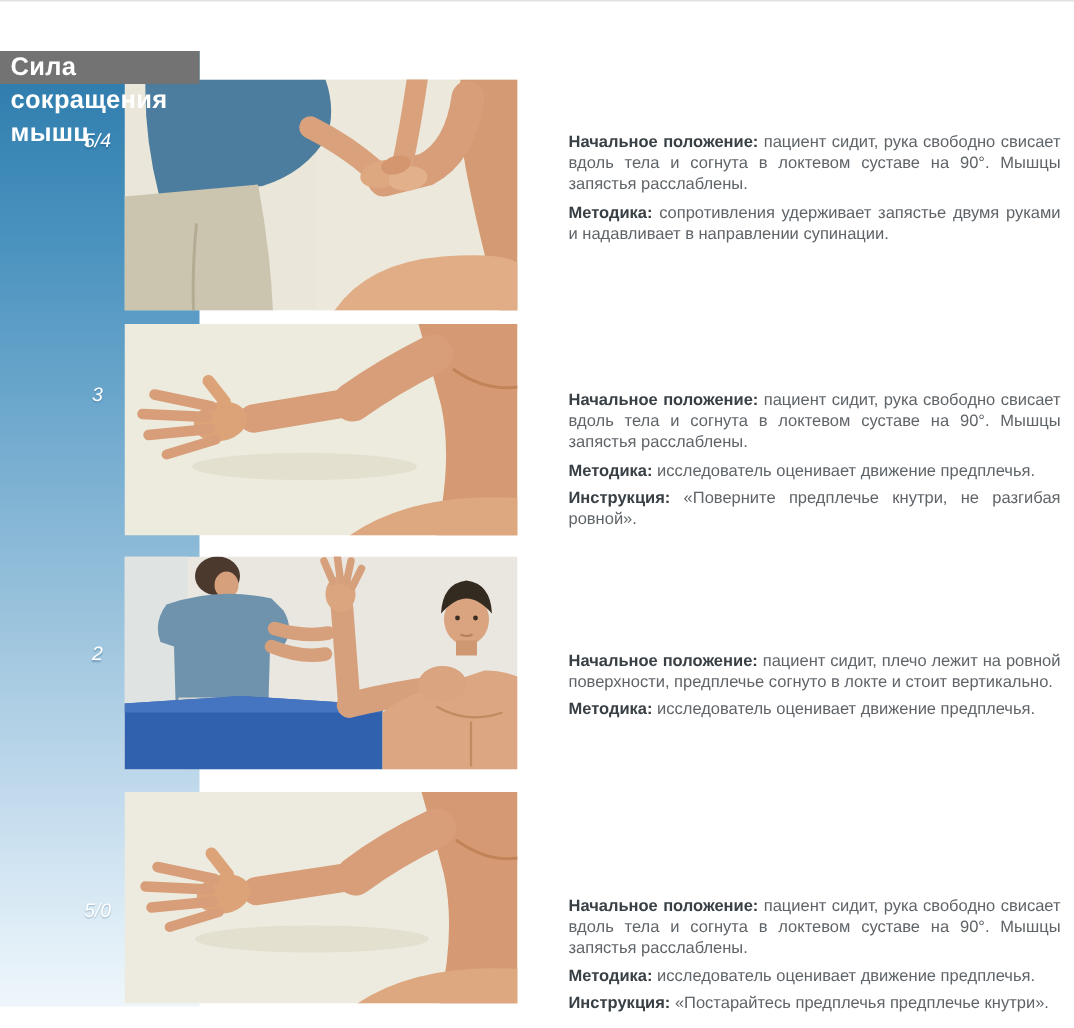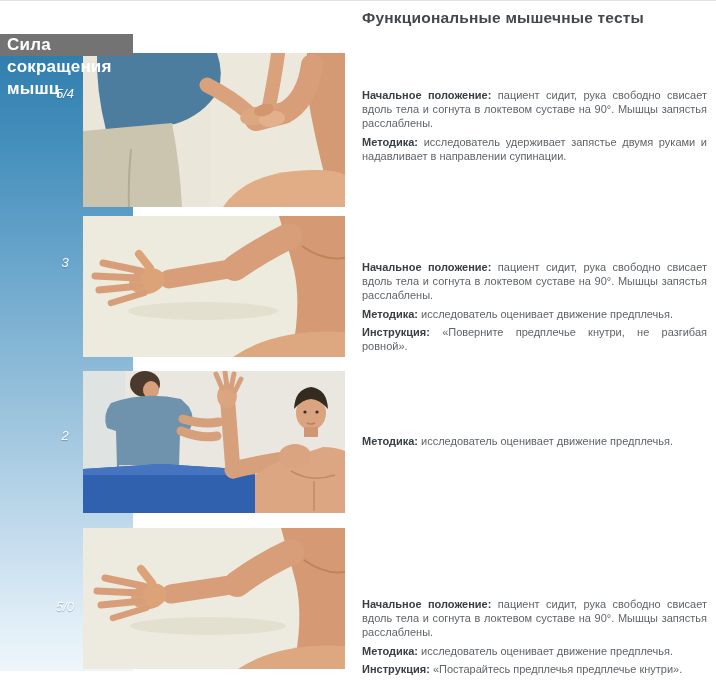--- a/index.html
+++ b/index.html
@@ -35,36 +35,35 @@
   
   .title{
     position:absolute;left:362px;top:8px;width:346px;margin:0;
     font-size:15.5px;font-weight:bold;color:#43484c;letter-spacing:.2px;
   }
   .tblock{
     position:absolute;left:362px;width:345px;
     font-size:11px;line-height:14.2px;color:#5f6468;text-align:justify;
   }
   .tb1{top:87px}.tb2{top:259px}.tb3{top:433px}.tb4{top:596px}
-  .tblock p{margin:0 0 4px 0;}
+  .tblock p{margin:0 0 4px 17px;}
   .lbl{font-weight:bold;color:#394045;}
 </style>
 </head>
 <body>
 
 <div class="page">
 
   <div class="scale-panel"></div>
   <div class="scale-header">Сила сокращения мышц</div>
   <div class="grade g1">5/4</div>
   <div class="grade g2">3</div>
   <div class="grade g3">2</div>
   <div class="grade g4">5/0</div>
 
-  <h1 class="title">Функциональные мышечные тесты</h1>
 
   <figure class="photo p1">
     <svg viewBox="0 0 262 154">
       <rect width="262" height="154" fill="#eae7da"></rect>
       <rect x="128" width="134" height="154" fill="#ece9dc"></rect>
       <g>
         <path d="M224,0 H262 V154 H250 Q236,104 228,62 Q221,26 224,0 Z" fill="#d49a74"></path>
         <path d="M140,154 Q162,122 212,118 Q250,115 262,122 L262,154 Z" fill="#e1ad86"></path>
         <path d="M229,12 Q224,48 201,60 L173,67" stroke="#d79e79" stroke-width="22" fill="none" stroke-linecap="round"></path>
       </g>
@@ -167,41 +166,45 @@
     </svg>
   </figure>
 
   <div class="tblock tb1">
     <p>
       <span class="lbl">Начальное положение:</span>
       <span>пациент сидит, рука свободно свисает вдоль тела и согнута в локтевом суставе на 90°. Мышцы запястья расслаблены.</span>
     </p>
     <p>
       <span class="lbl">Методика:</span>
-      <span>исследователь удерживает запястье двумя руками и надавливает в направлении супинации.</span>
+      <span>сопротивления удерживает запястье двумя руками и надавливает в направлении супинации.</span>
     </p>
   </div>
 
   <div class="tblock tb2">
     <p>
       <span class="lbl">Начальное положение:</span>
       <span>пациент сидит, рука свободно свисает вдоль тела и согнута в локтевом суставе на 90°. Мышцы запястья расслаблены.</span>
     </p>
     <p>
       <span class="lbl">Методика:</span>
       <span>исследователь оценивает движение предплечья.</span>
     </p>
     <p>
       <span class="lbl">Инструкция:</span>
       <span>«Поверните предплечье кнутри, не разгибая ровной».</span>
     </p>
   </div>
 
   <div class="tblock tb3">
     <p>
+      <span class="lbl">Начальное положение:</span>
+      <span>пациент сидит, плечо лежит на ровной поверхности, предплечье согнуто в локте и стоит вертикально.</span>
+    </p>
+    <p>
       <span class="lbl">Методика:</span>
       <span>исследователь оценивает движение предплечья.</span>
     </p>
   </div>
 
   <div class="tblock tb4">
     <p>
       <span class="lbl">Начальное положение:</span>
       <span>пациент сидит, рука свободно свисает вдоль тела и согнута в локтевом суставе на 90°. Мышцы запястья расслаблены.</span>
     </p>

